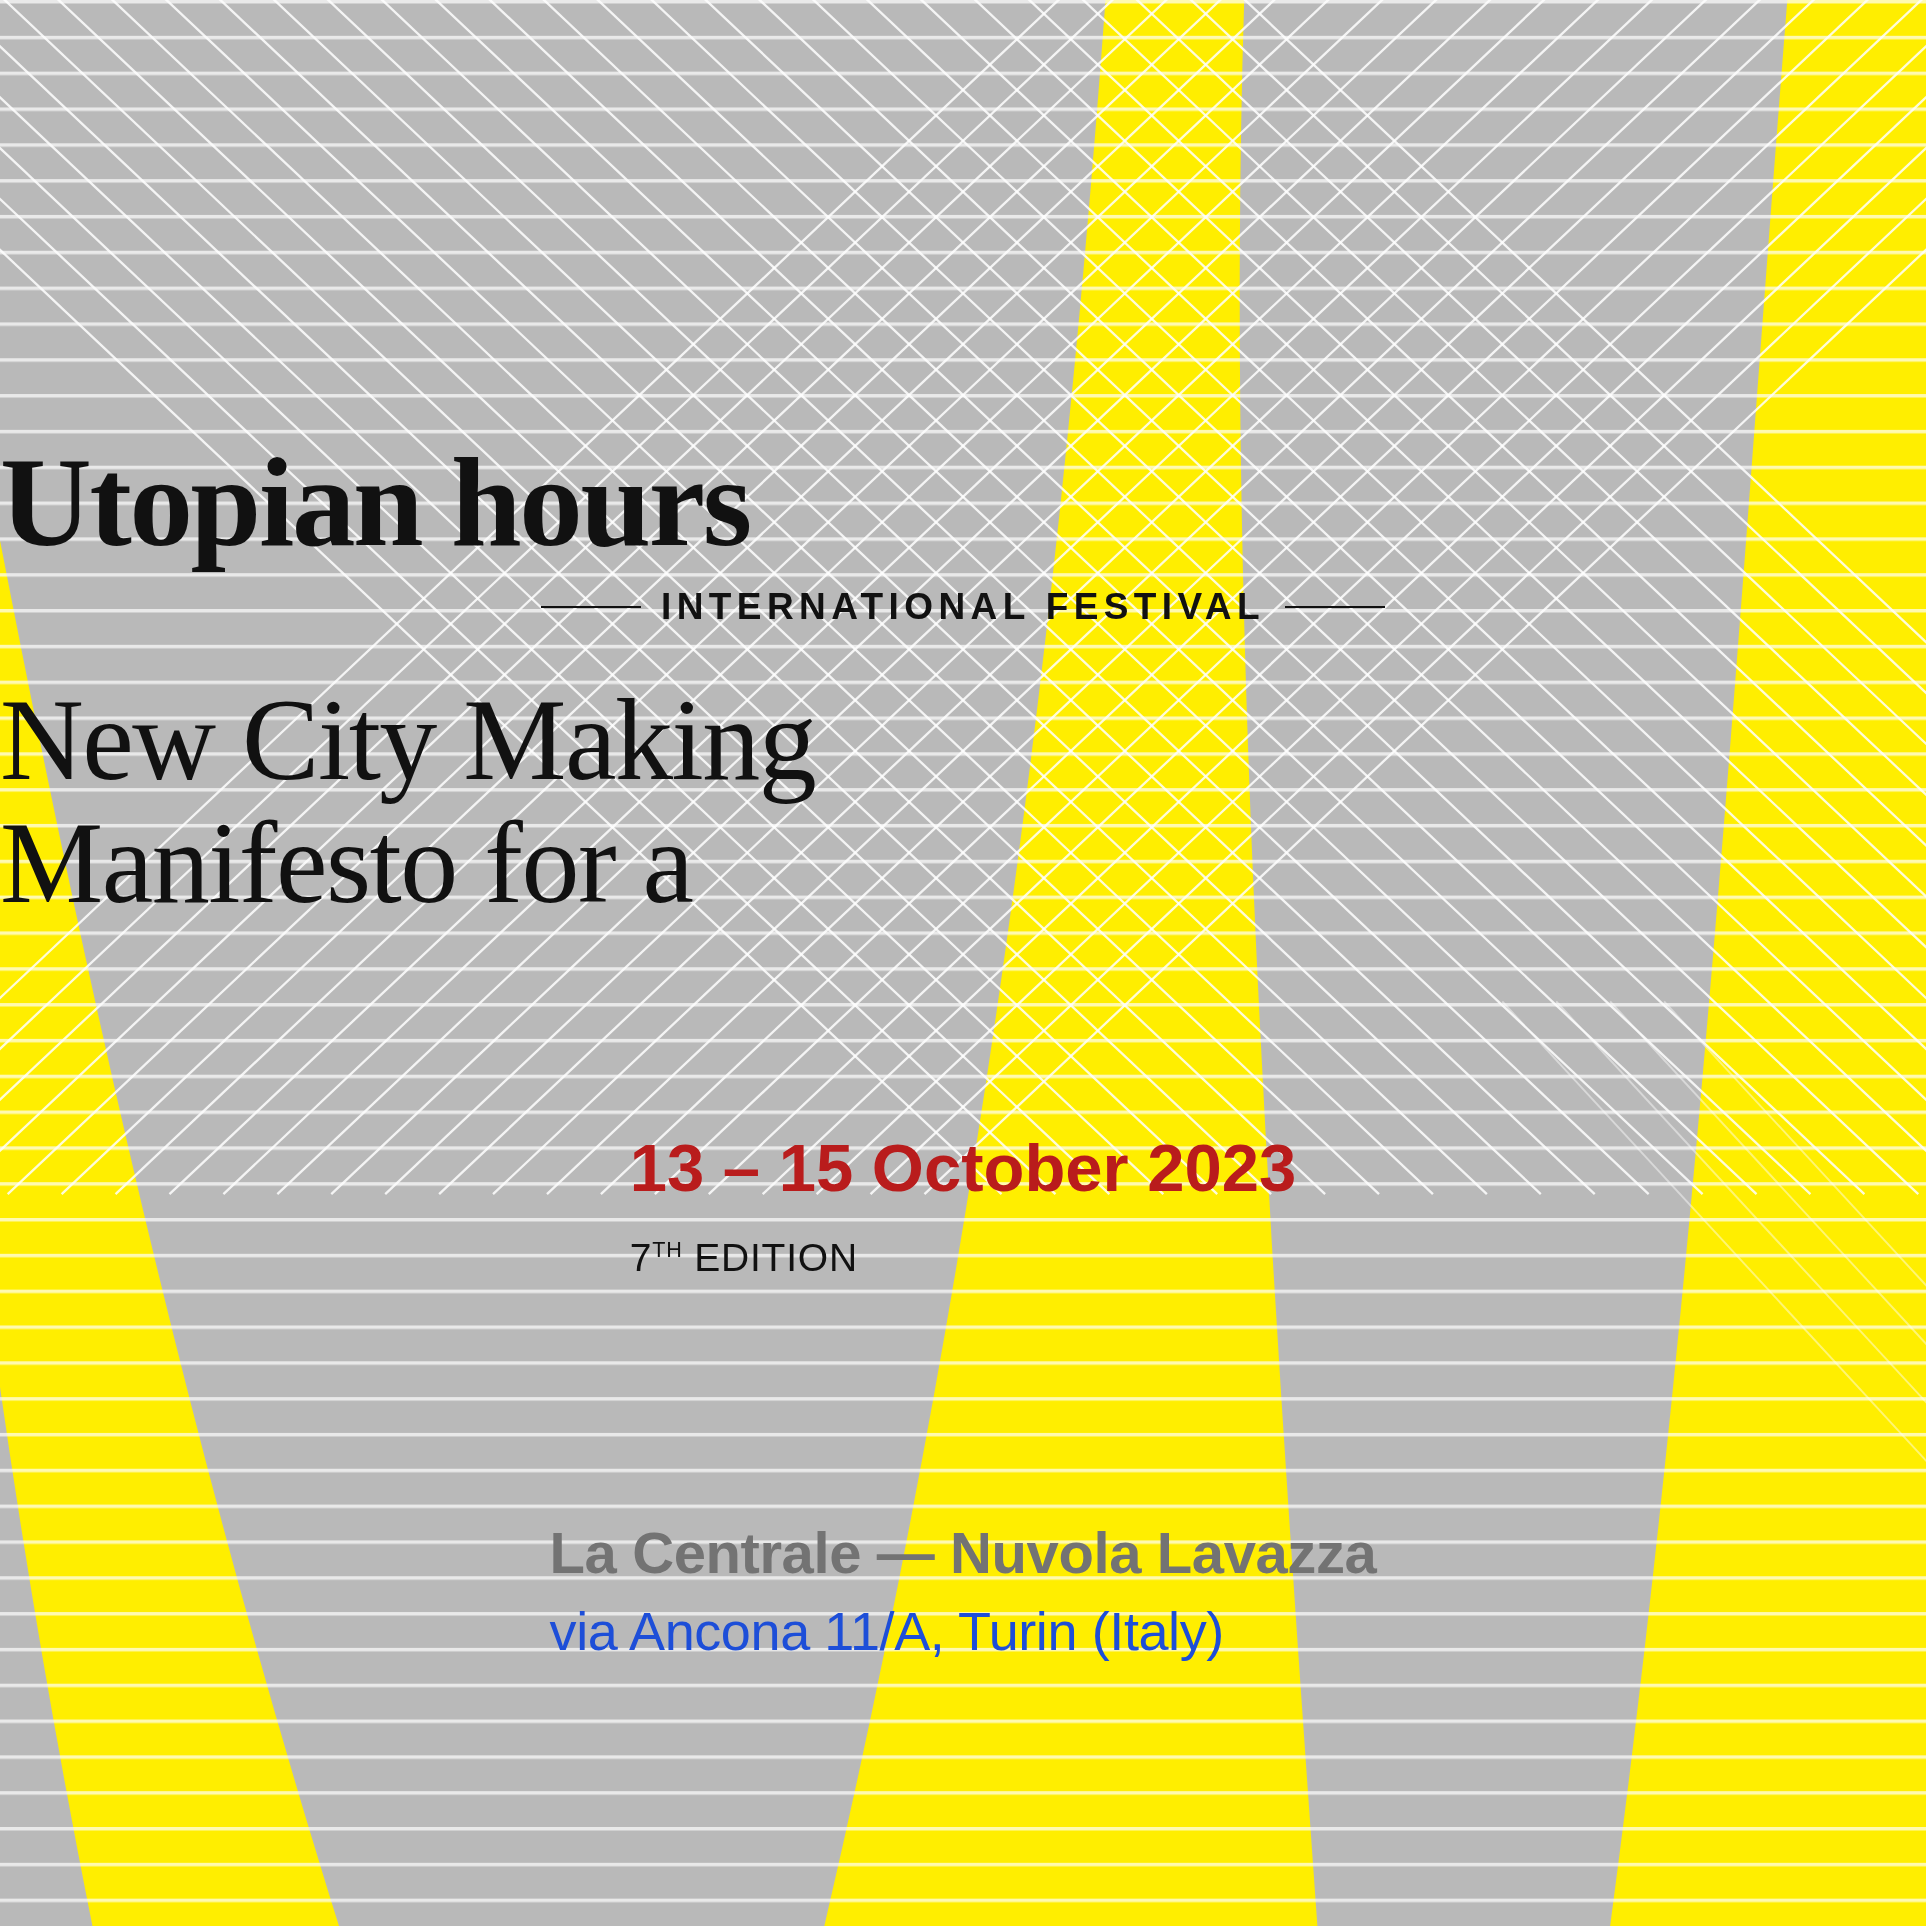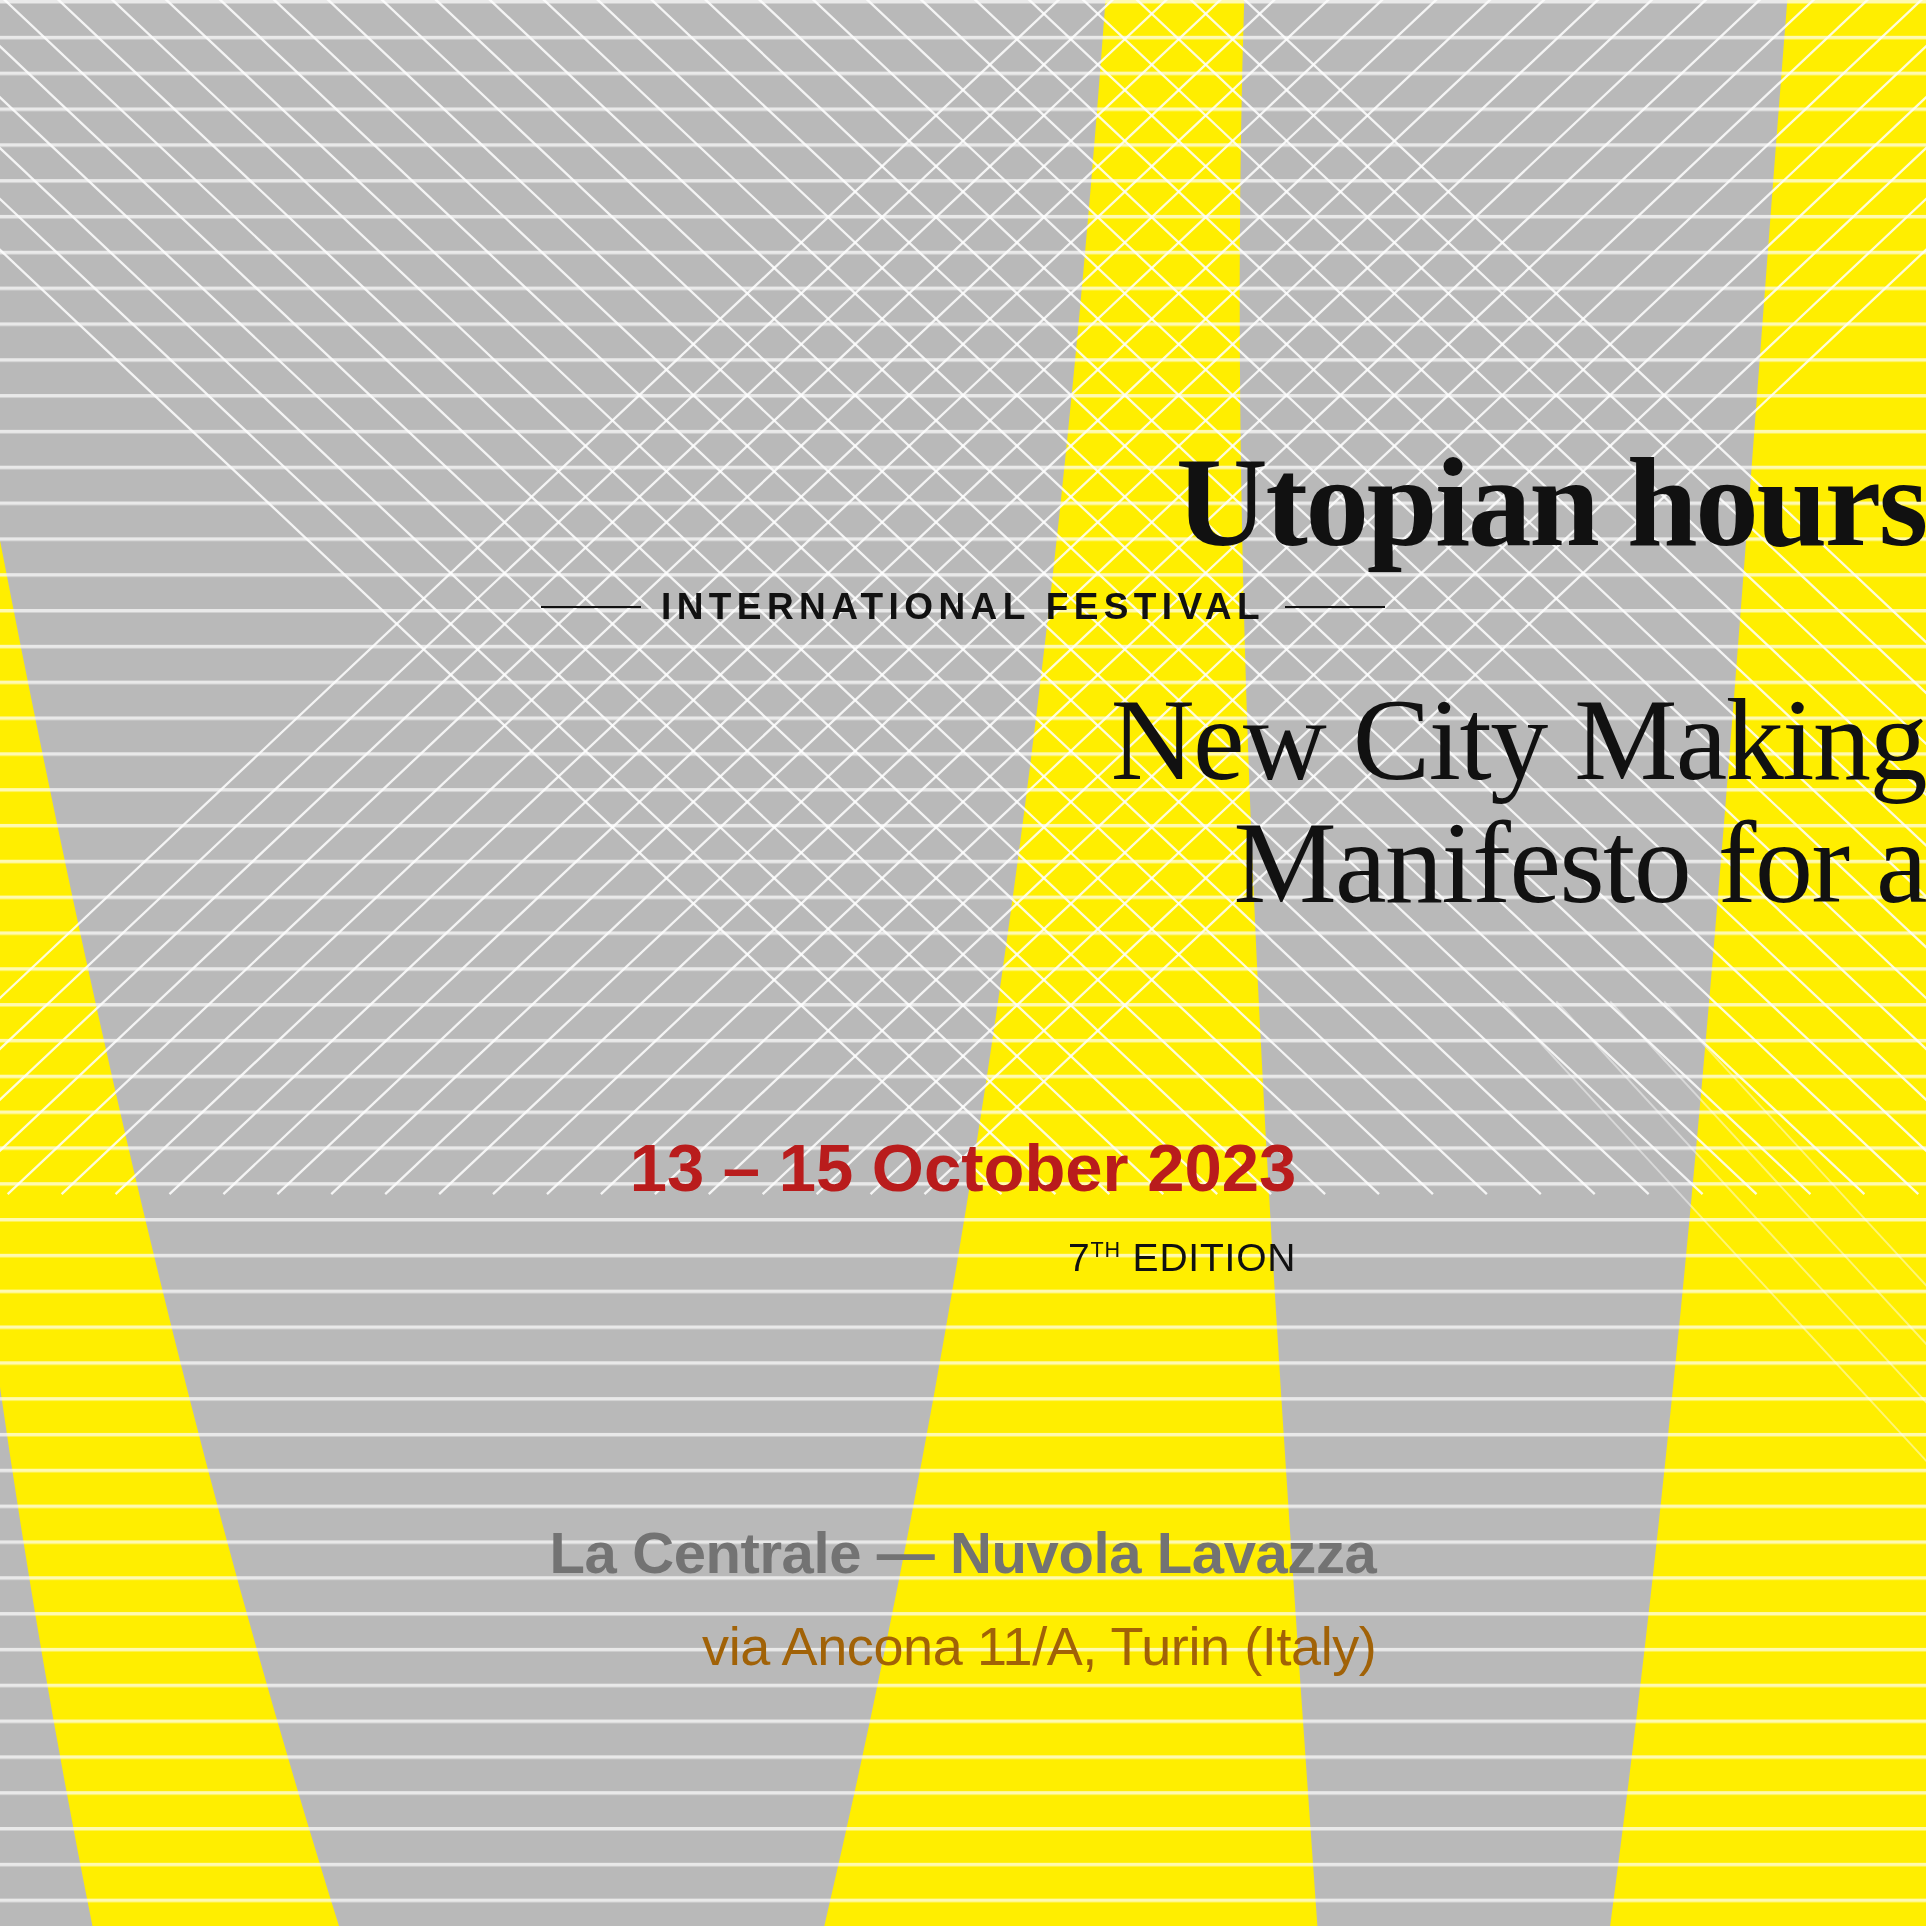--- a/index.html
+++ b/index.html
@@ -25,21 +25,21 @@
     width: 100%;
     height: 100%;
   }
 
   .content {
     position: absolute;
     inset: 0;
     display: flex;
     flex-direction: column;
     align-items: center;
-    text-align: right;
+    text-align: left;
   }
 
   
   .title-block {
     margin-top: 439px;
     width: 100%;
   }
 
   .festival-title {
     font-family: "Liberation Serif", serif;
@@ -123,22 +123,22 @@
     font-weight: bold;
     font-size: 58px;
     color: #737373;
     letter-spacing: -0.4px;
   }
 
   .venue-address {
     font-family: "Liberation Sans", sans-serif;
     font-weight: normal;
     font-size: 54px;
-    color: #a16207;
-    margin-top: 29px;
+    color: #1d4ed8;
+    margin-top: 14px;
     letter-spacing: -0.4px;
   }
 </style>
 </head>
 <body>
 
 <div class="poster">
 
   <svg class="bg-layer" viewBox="0 0 5000 5000" preserveAspectRatio="none" aria-hidden="true">
     <defs>

